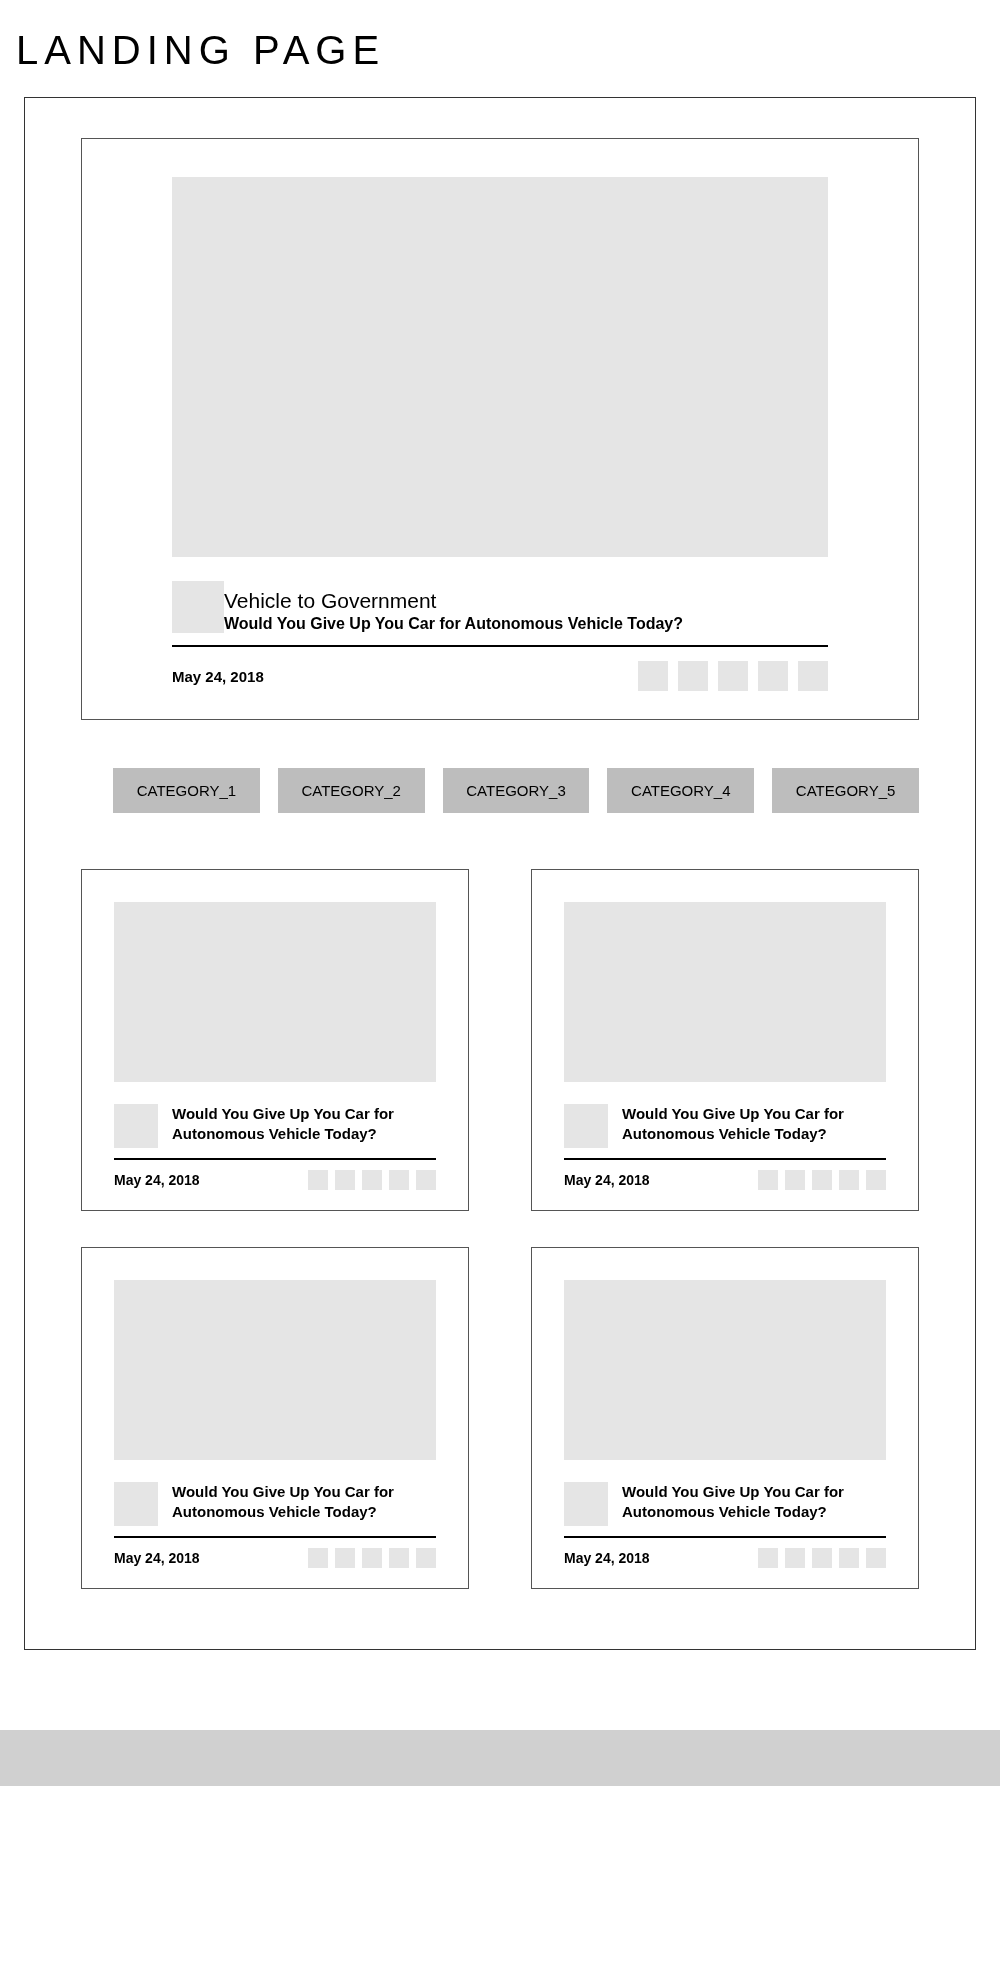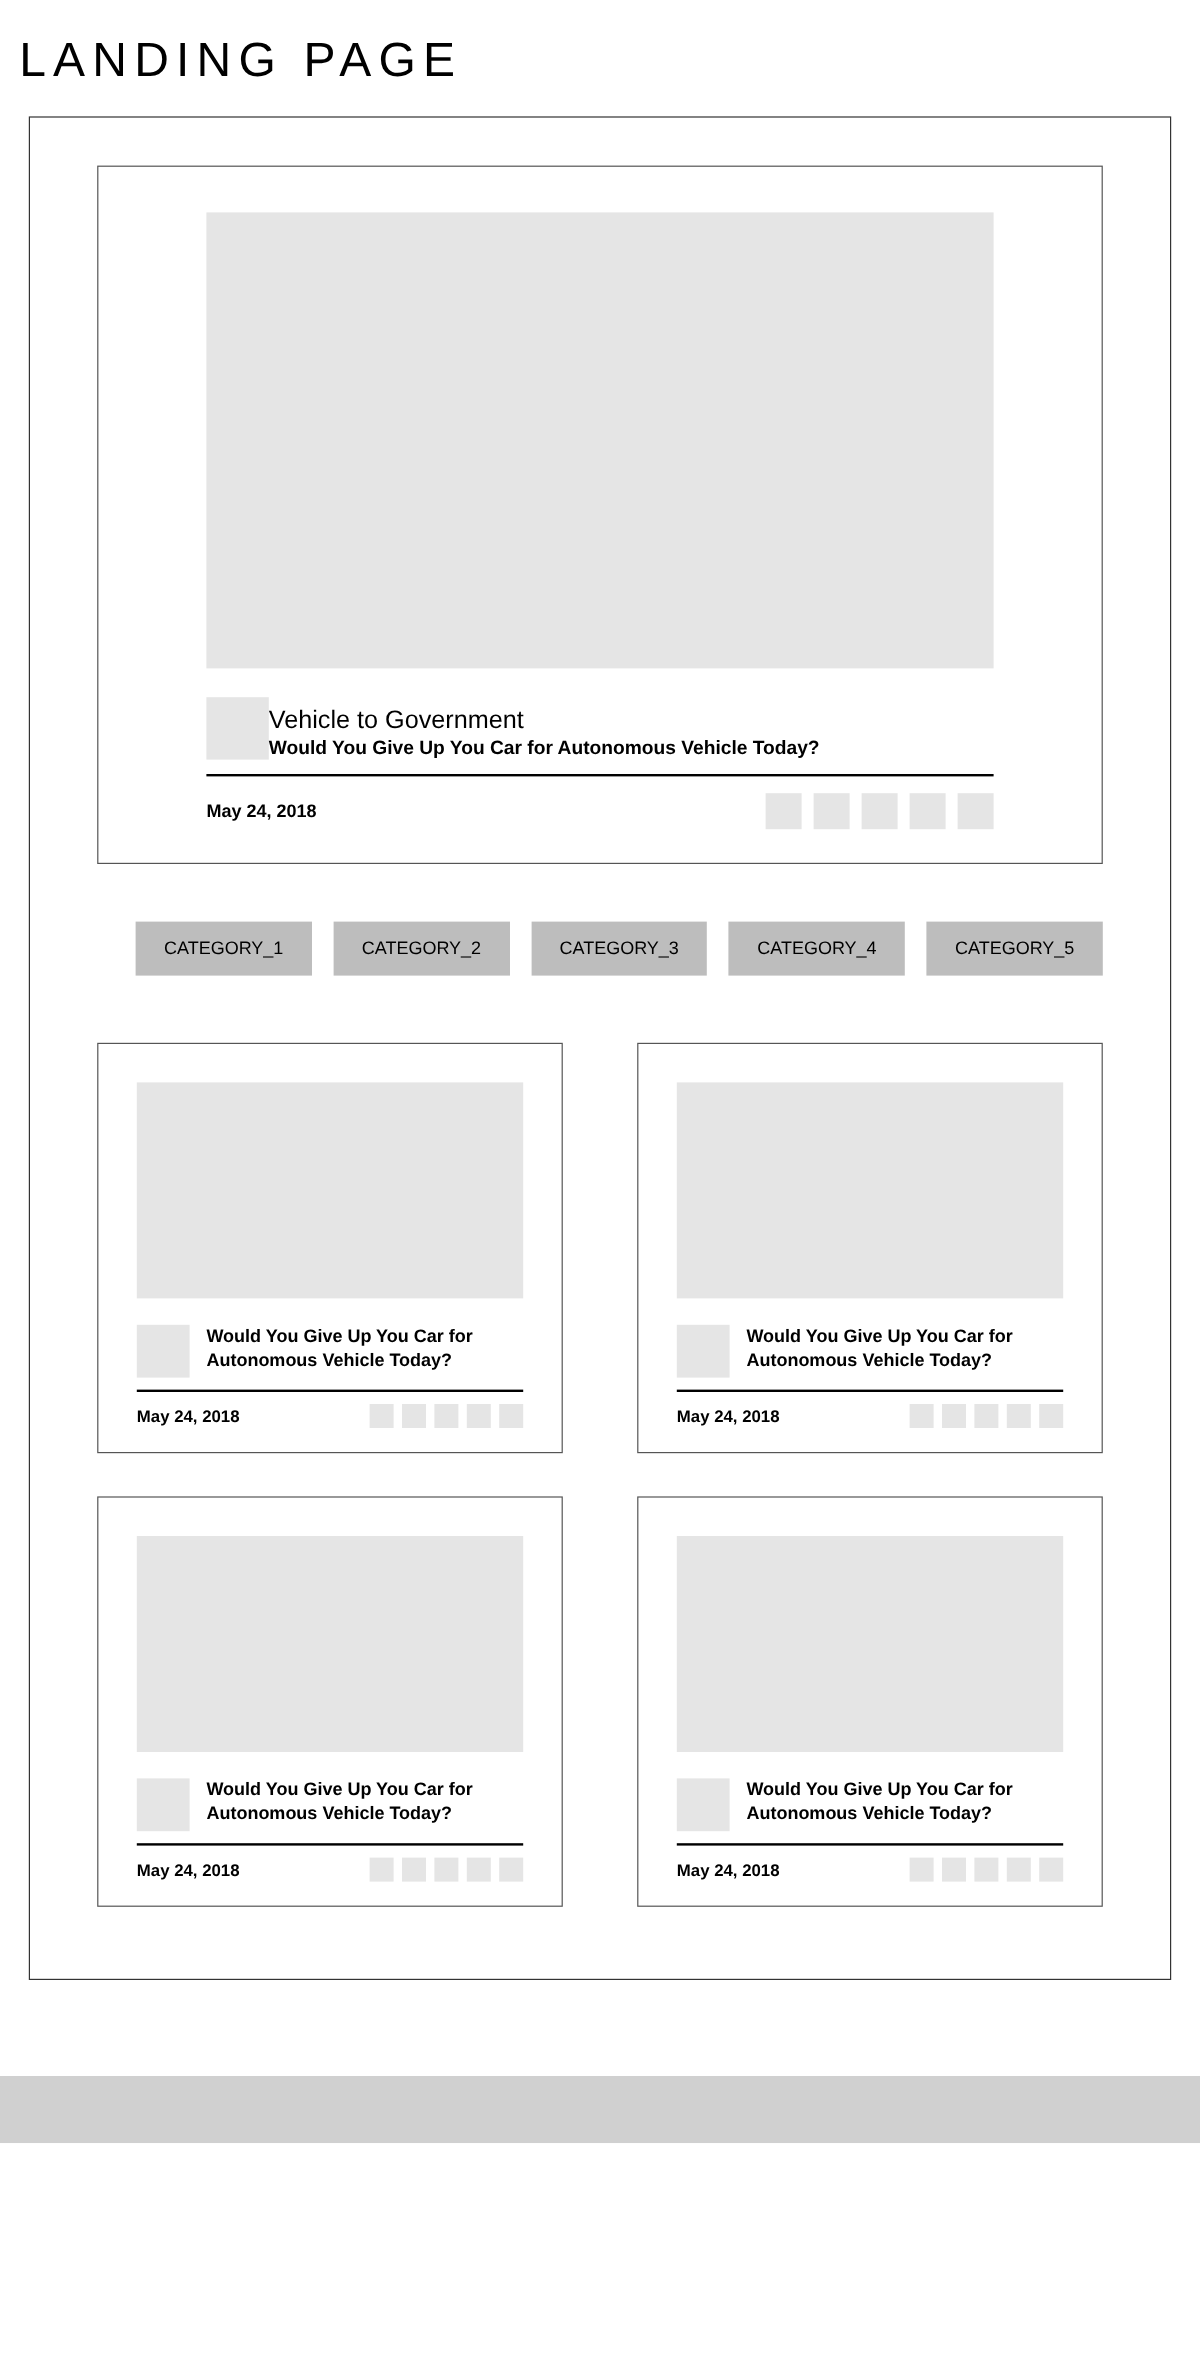--- a/index.html
+++ b/index.html
@@ -71,21 +71,21 @@
   }
   .share-box {
     width: 26px;
     height: 26px;
     background: #e5e5e5;
   }
   .hero .share-box { width: 30px; height: 30px; }
 
   .categories {
     display: flex;
-    justify-content: flex-start;
+    justify-content: flex-end;
     margin: 48px 0 0 0;
     gap: 18px;
     padding-left: 32px;
   }
   .cat-btn {
     background: #bdbdbd;
     border: none;
     flex: 1;
     padding: 14px 0;
     font-size: 15px;

